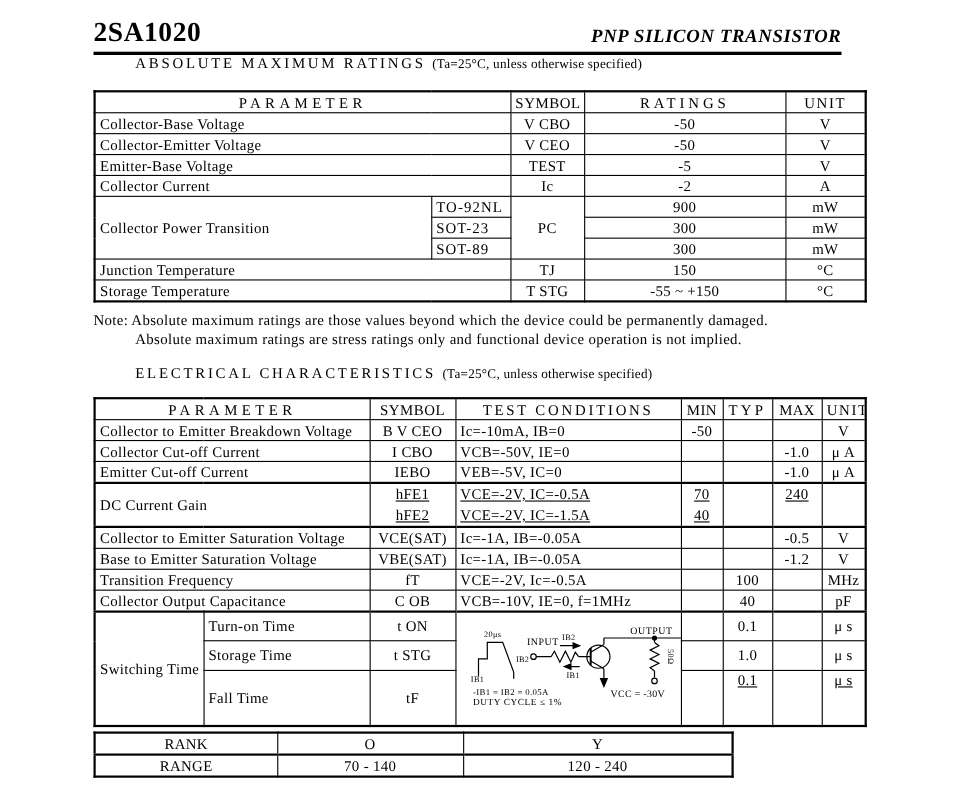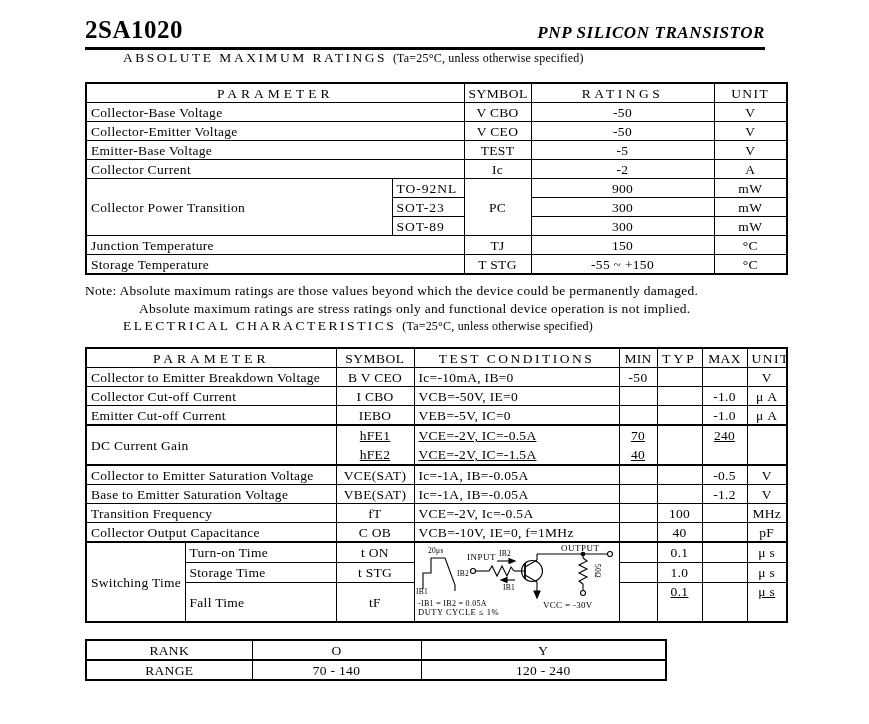--- a/index.html
+++ b/index.html
@@ -29,30 +29,30 @@
   tr.head td{text-align:center;font-size:13.5px;}
   .h-param{letter-spacing:4px;}
   .h-sym{letter-spacing:0.5px;}
   .h-ratings{letter-spacing:3.5px;}
   .h-unit{letter-spacing:1.5px;}
   .h-test{letter-spacing:2.5px;}
   .h-typ{letter-spacing:3px;}
   tr.thick td{border-bottom-width:2px;}
   .t1{width:701px;margin-top:16px;}
   .t2{width:701px;margin-top:13px;}
-  .t3{width:580px;margin-top:16px;}
+  .t3{width:580px;margin-top:4px;}
   .pkg{letter-spacing:1px;}
   .line{height:19px;line-height:19px;text-decoration:underline;}
   td.vtop{vertical-align:top;}
   td.vtop .line{height:18px;line-height:18px;}
-  .circuit-cell{padding:0;vertical-align:top;}
+  .circuit-cell{padding:12px;vertical-align:top;}
 
   
   .note{margin-top:7px;font-size:13.5px;letter-spacing:0.3px;line-height:18px;font-family:Liberation Serif, serif;}
-  .note .indent{margin-left:54px;}
+  .note .indent{margin-left:38px;}
 </style>
 </head>
 <body>
 
 <div class="page">
   <div class="content">
 
     <div class="titlebar">
       <div class="part-number">2SA1020</div>
       <div class="subtitle">PNP SILICON TRANSISTOR</div>
@@ -133,21 +133,21 @@
         <td class="c">°C</td>
       </tr>
     </tbody>
       </table>
 
     <div class="note">
       <div>Note: Absolute maximum ratings are those values beyond which the device could be permanently damaged.</div>
       <div class="indent">Absolute maximum ratings are stress ratings only and functional device operation is not implied.</div>
     </div>
 
-    <div class="section-heading" style="margin-top:0;">
+    <div class="section-heading" style="margin-top:14px;">
       <span>ELECTRICAL CHARACTERISTICS</span>
       <span class="cond">(Ta=25°C, unless otherwise specified)</span>
     </div>
 
     <table class="t2">
       <colgroup>
           <col style="width:99px">
           <col style="width:151px">
           <col style="width:78px">
           <col style="width:205px">

